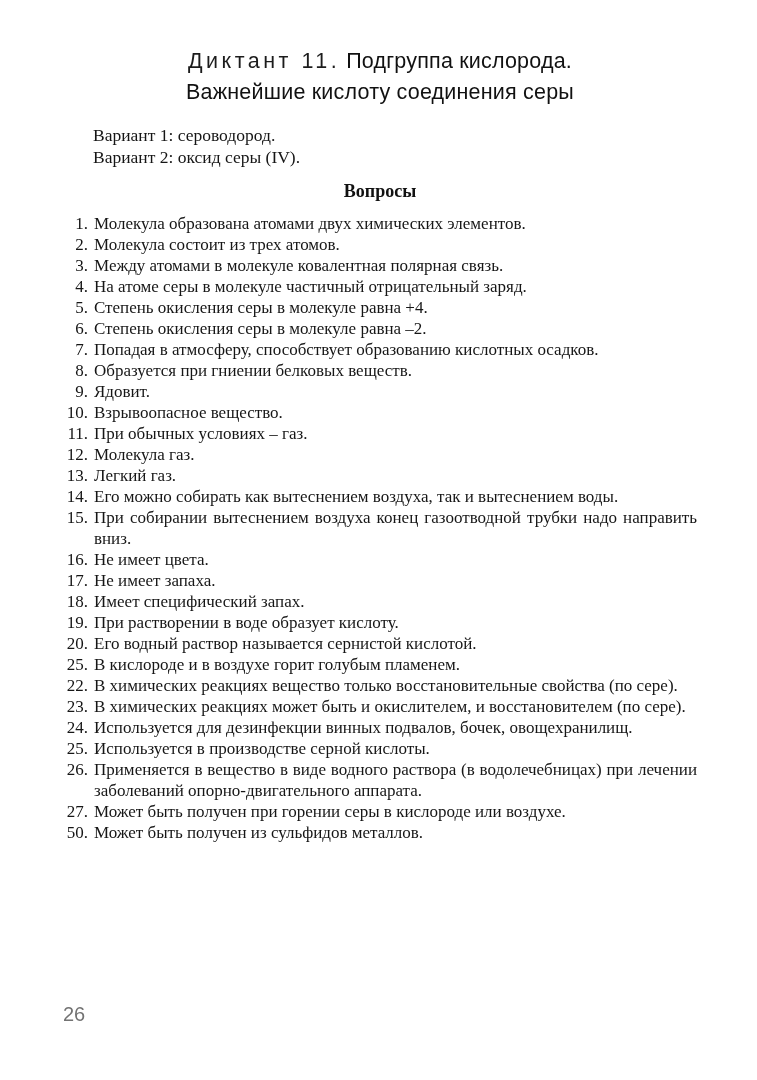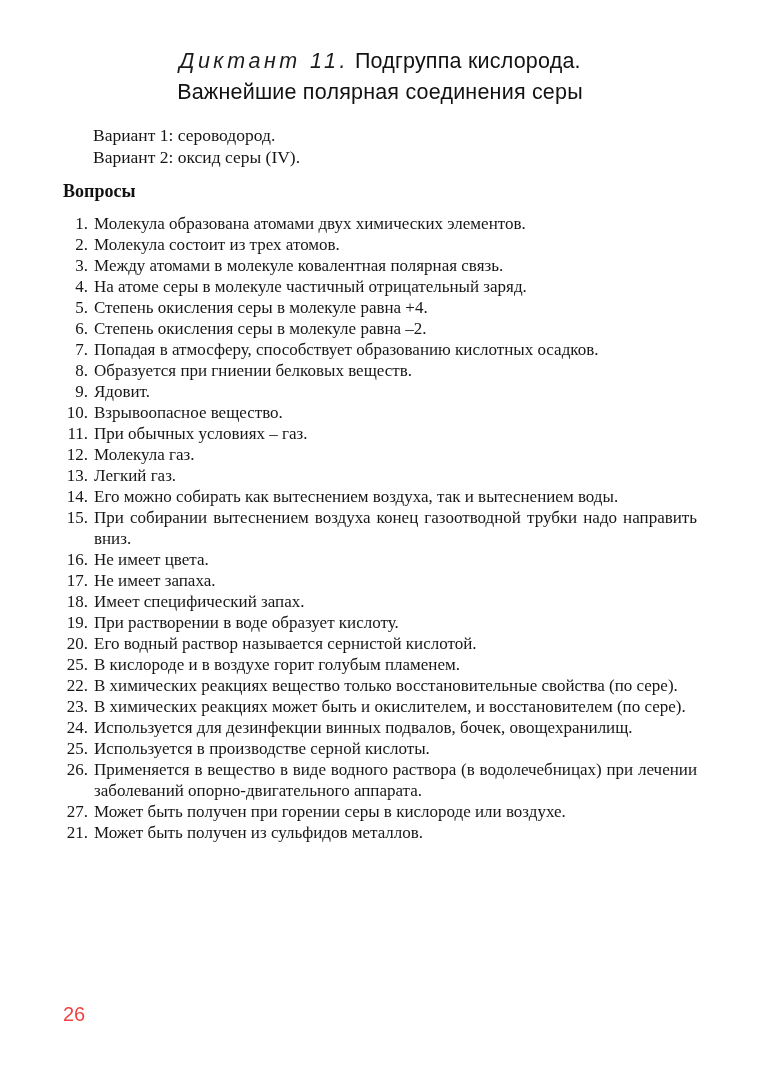--- a/index.html
+++ b/index.html
@@ -24,34 +24,34 @@
     text-align: center;
     font-family: "Liberation Sans", sans-serif;
     font-size: 21.5px;
     line-height: 31px;
     color: #111111;
   }
   .title .dictant-label {
     font-weight: 400;
     letter-spacing: 3.5px;
     color: #1c1c1c;
-    font-style: italic;
   }
   .title .title-bold { font-weight: 400; letter-spacing: 0.2px; }
   
   .variants {
     margin-top: 16px;
     margin-left: 30px;
     font-size: 17.5px;
     line-height: 22px;
   }
   .variant-label { }
   
   .questions-heading {
     margin-top: 12px;
+    text-align: center;
     font-weight: 700;
     font-size: 18px;
     line-height: 22px;
     color: #111111;
   }
   
   .questions {
     margin: 11px 0 0 0;
     padding: 0;
     list-style: none;
@@ -70,32 +70,32 @@
     padding-left: 6px;
     text-align: justify;
   }
   
   .page-number {
     position: absolute;
     left: 63px;
     top: 1003px;
     font-family: "Liberation Sans", sans-serif;
     font-size: 20px;
-    color: #ef4444;
+    color: #737373;
   }
 </style>
 </head>
 <body>
 
 <div class="page">
   <div class="content">
 
     <div class="title">
       <div><span class="dictant-label">Диктант 11.</span><span> </span><span class="title-bold">Подгруппа кислорода.</span></div>
-      <div class="title-bold">Важнейшие полярная соединения серы</div>
+      <div class="title-bold">Важнейшие кислоту соединения серы</div>
     </div>
 
     <div class="variants">
       <div><span class="variant-label">Вариант 1:</span><span> </span><span>сероводород.</span></div>
       <div><span class="variant-label">Вариант 2:</span><span> </span><span>оксид серы (IV).</span></div>
     </div>
 
     <div class="questions-heading">Вопросы</div>
 
     <ol class="questions" id="questions-list">
@@ -228,20 +228,20 @@
     <span class="q-num">26.</span>
     <span class="q-text">Применяется в вещество в виде водного раствора (в водолечебницах) при лечении заболеваний опорно-двигательного аппарата.</span>
   </li>
 
   <li class="q-item">
     <span class="q-num">27.</span>
     <span class="q-text">Может быть получен при горении серы в кислороде или воздухе.</span>
   </li>
 
   <li class="q-item">
-    <span class="q-num">21.</span>
+    <span class="q-num">50.</span>
     <span class="q-text">Может быть получен из сульфидов металлов.</span>
   </li>
 </ol>
   </div>
 
   <div class="page-number">26</div>
 </div>
 
 </body></html>

